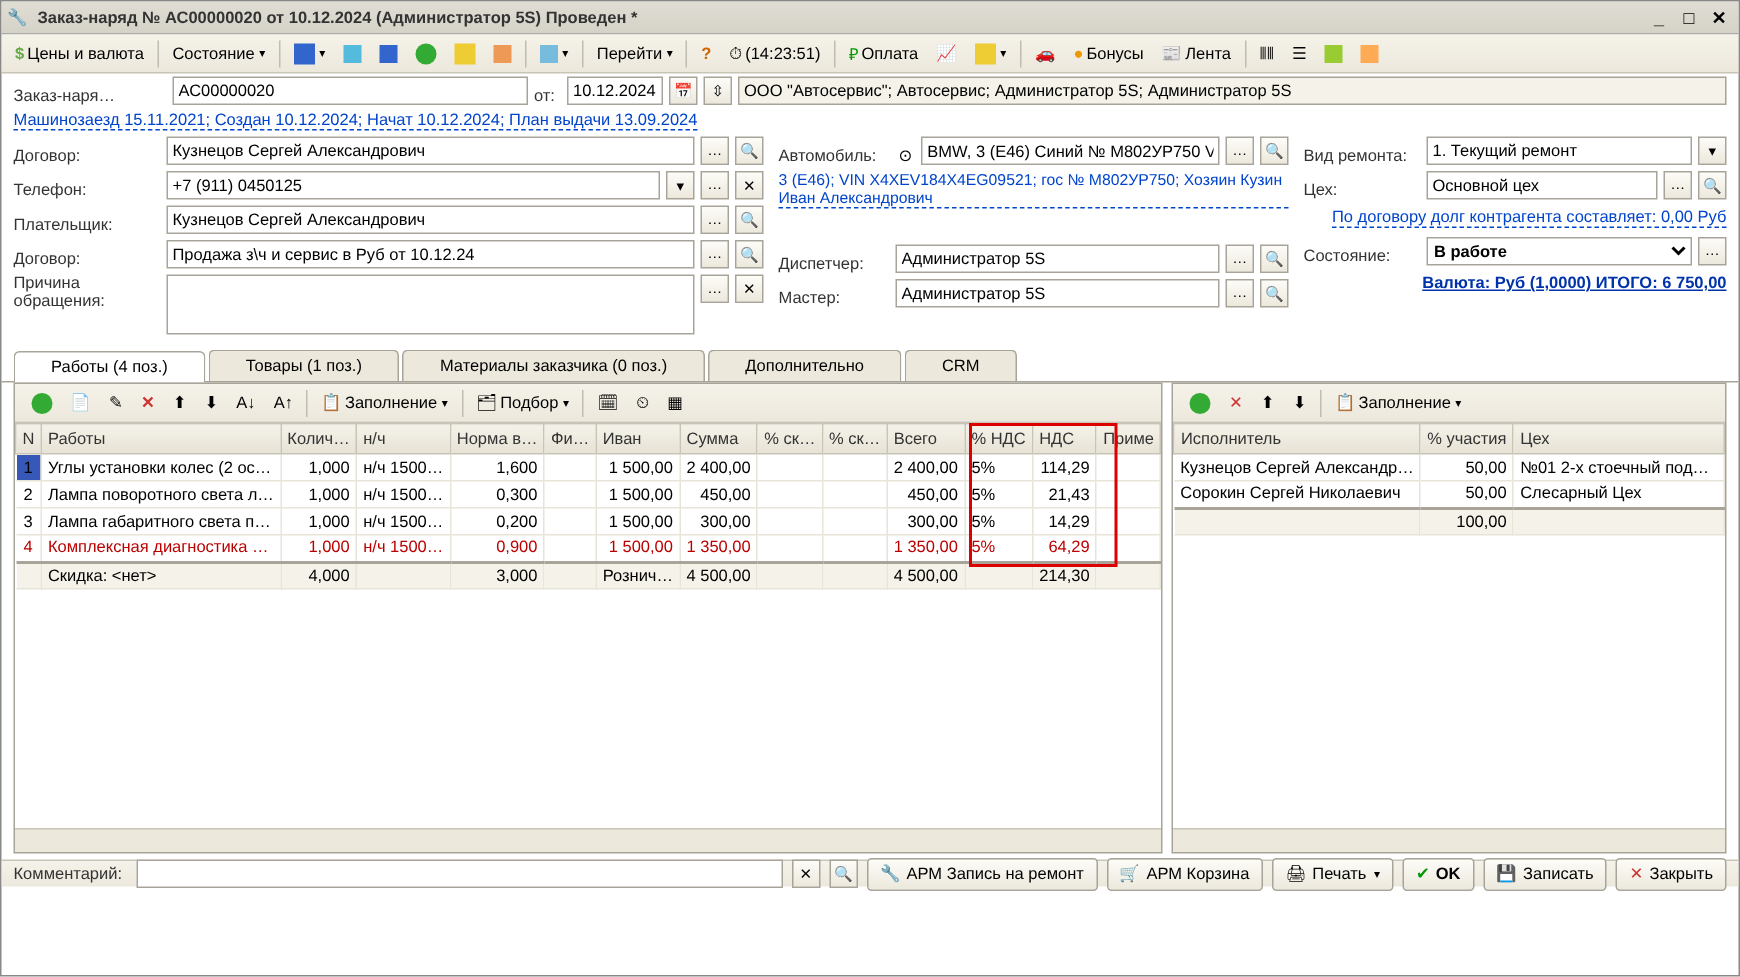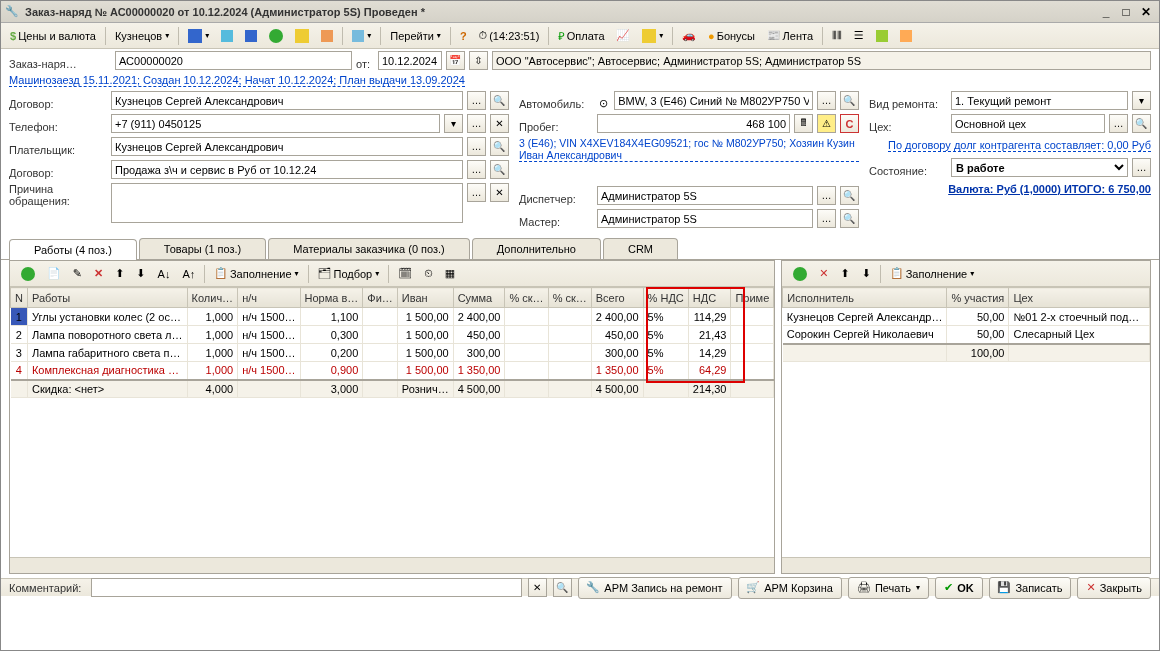--- a/index.html
+++ b/index.html
@@ -57,21 +57,21 @@
   <span class="wbtn">✕</span>
 </div>
 
 <div class="toolbar">
   <span class="tbtn">
       <span style="color:#6a4;font-weight:bold">$</span> 
       <span>Цены и валюта</span>
     </span>
   <span class="tsep"></span>
   <span class="tbtn">
-      <span>Кузнецов</span>
+      <span>Состояние</span>
       <span class="drop">▾</span>
     </span>
   <span class="tsep"></span>
   <span class="tbtn">
       <span class="ic ic-blue"></span>
       <span class="drop">▾</span>
     </span>
   <span class="tbtn">
       <span class="ic" style="background:#5bd;width:12px;height:12px"></span>
     </span>
@@ -182,29 +182,20 @@
     </div>
   </div>
 
   <div style="width:340px">
     <div class="formrow" style="padding:2px 0">
       <span class="lbl" style="width:74px">Автомобиль:</span>
       <span style="margin:0 2px">⊙</span>
       <input class="inp" style="flex: 1 1 0%;" value="BMW, 3 (E46) Синий № М802УР750 VIN X…">
       <span class="btn-sm">…</span>
       <span class="btn-sm">🔍</span>
-    </div>
-    <div class="formrow" style="padding:2px 0">
-      <span class="lbl" style="width:74px">Пробег:</span>
-      <input class="inp" style="flex: 1 1 0%; text-align: right;" value="468 100">
-      <span class="btn-sm">🖩</span>
-      <span class="btn-sm" style="background:#fe8">⚠</span>
-      <span class="btn-sm" style="border-color:#c33">
-          <span style="color:#c33;font-weight:bold">C</span>
-        </span>
     </div>
     <div class="formrow" style="padding:2px 0">
       <a class="link dashed" style="font-size:10.5px">3 (E46); VIN X4XEV184X4EG09521; гос № М802УР750; Хозяин Кузин Иван Александрович</a>
     </div>
     <div style="height:20px"></div>
     <div class="formrow" style="padding:2px 0">
       <span class="lbl" style="width:74px">Диспетчер:</span>
       <input class="inp" style="flex: 1 1 0%;" value="Администратор 5S">
       <span class="btn-sm">…</span>
       <span class="btn-sm">🔍</span>
@@ -295,21 +286,21 @@
           <th style="width:48px">НДС</th>
           <th>Приме</th>
         </tr>
           </thead>
         <tbody id="works-body">
             <tr>
               <td class="sel-cell" style="text-align:center">1</td>
               <td>Углы установки колес (2 ос…</td>
               <td class="num">1,000</td>
               <td>н/ч 1500…</td>
-              <td class="num">1,100</td>
+              <td class="num">1,600</td>
               <td></td>
               <td class="num">1 500,00</td>
               <td class="num">2 400,00</td>
               <td></td>
               <td></td>
               <td class="num">2 400,00</td>
               <td>5%</td>
               <td class="num">114,29</td>
               <td></td>
             </tr>

